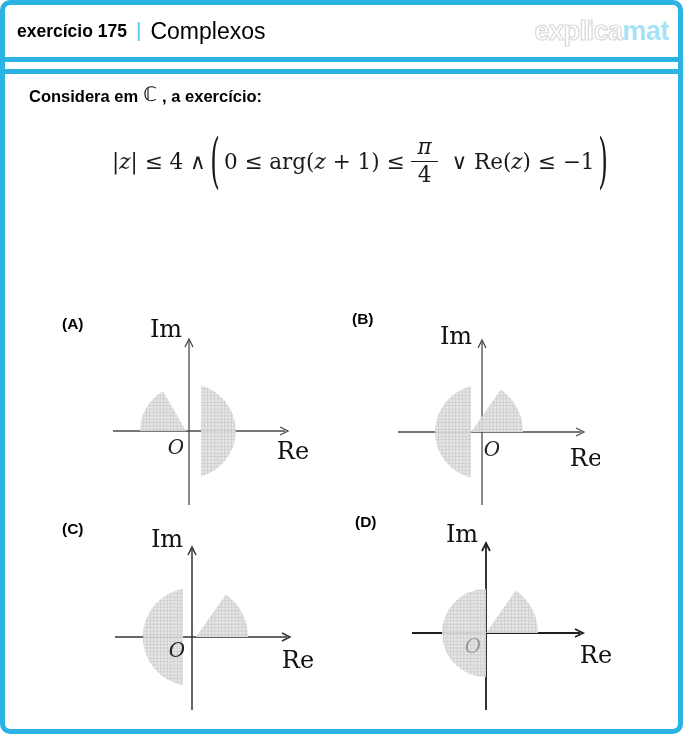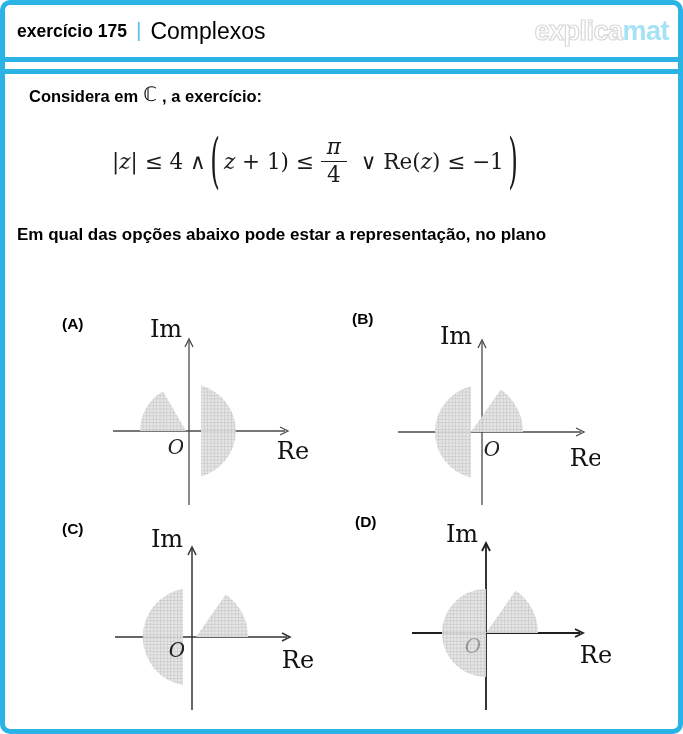--- a/index.html
+++ b/index.html
@@ -78,34 +78,34 @@
     <span>Considera em</span>
     <span class="bbC">ℂ</span>
     <span>, a exercício:</span>
   </div>
 
   <div class="formula">
     <span>|</span>
       <span class="it">z</span>
       <span>| ≤ 4 ∧</span>
     <span class="paren">(</span>
+    <span>0 ≤ arg(</span>
       <span class="it">z</span>
       <span> + 1) ≤</span>
     <span class="frac">
       <span class="num">π</span>
       <span class="den">4</span>
     </span>
     <span> ∨ Re(</span>
       <span class="it">z</span>
       <span>) ≤ −1</span>
     <span class="paren">)</span>
   </div>
 
   <div class="question">
-    <div>Em qual das opções abaixo pode estar a representação, no plano</div>
   </div>
 
   <div class="cell" id="cellA">
     <span class="opt-label" id="labA">(A)</span>
     <svg class="diagram" id="svgA" width="240" height="200" viewBox="0 0 240 200">
       <defs>
         <pattern id="hatch" width="3.4" height="3.4" patternUnits="userSpaceOnUse">
           <rect width="3.4" height="3.4" fill="#e4e4e4"></rect>
           <rect width="3.4" height="0.9" fill="#cecece"></rect>
           <rect width="0.9" height="3.4" fill="#cecece"></rect>

